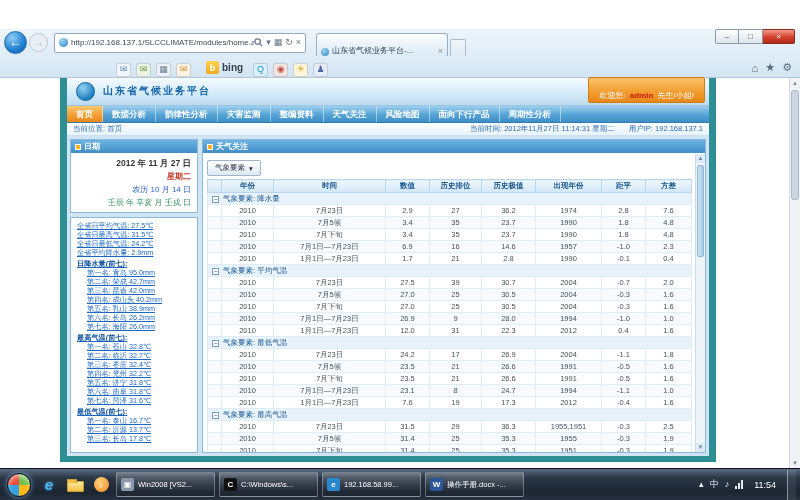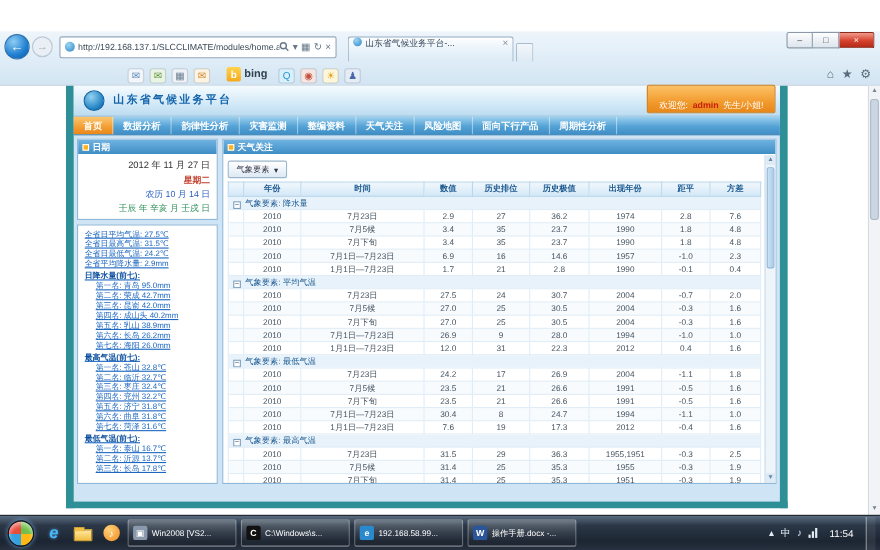--- a/index.html
+++ b/index.html
@@ -15,23 +15,23 @@
     background:radial-gradient(circle at 35% 28%,#8ecdf4,#1f7fd0 60%,#0b5ca8);
     border:1px solid #2a6da8;color:#fff;font-size:12px;line-height:21px;text-align:center;}
   .btn-fwd{width:19px;height:19px;border-radius:50%;flex:0 0 auto;background:#e9eff5;border:1px solid #bcc8d4;
     color:#a0aeba;font-size:10px;line-height:17px;text-align:center;margin-left:2px;}
   .addr{height:20px;width:252px;margin-left:6px;background:#fff;border:1px solid #93a8bd;border-radius:2px;
     display:flex;align-items:center;padding:0 4px;font-size:8px;color:#333;flex:0 0 auto;}
   .addr .favicon{width:9px;height:9px;border-radius:50%;background:radial-gradient(circle at 35% 30%,#9fd4f2,#2a87c8);margin-right:3px;flex:0 0 auto;}
   .addr .url{flex:1;overflow:hidden;white-space:nowrap;color:#3a4a58;}
   .addr-icons{display:flex;align-items:center;gap:3px;color:#66788a;font-size:9px;flex:0 0 auto;}
   .addr-icons span{line-height:9px;}
-  .tab{margin-left:10px;width:151px;height:23px;align-self:flex-end;
+  .tab{margin-left:10px;width:132px;height:23px;align-self:flex-end;
     background:linear-gradient(#fdfeff,#eaf3fa 50%,#dcebf6);border:1px solid #98aec4;border-bottom:none;
-    border-radius:3px 3px 0 0;display:flex;align-items:flex-start;gap:3px;padding:0 4px;font-size:8px;color:#33465a;}
+    border-radius:3px 3px 0 0;display:flex;align-items:flex-end;gap:3px;padding:0 4px;font-size:8px;color:#33465a;}
   .tab .tab-title{flex:1;overflow:hidden;white-space:nowrap;}
   .tab .tab-close{color:#88909a;font-size:9px;}
   .tab-fav{width:8px;height:8px;border-radius:50%;background:radial-gradient(circle at 35% 30%,#9fd4f2,#2a87c8);flex:0 0 auto;}
   .newtab{width:16px;height:17px;align-self:flex-end;margin-left:2px;background:linear-gradient(#f2f7fb,#dfeaf3);
     border:1px solid #a8bccc;border-bottom:none;border-radius:2px 2px 0 0;}
   .caption{position:absolute;top:29px;right:5px;display:flex;}
   .cap-btn{width:24px;height:15px;border:1px solid #8a98a8;border-left:none;background:linear-gradient(#fdfdfd,#dde5ed);
     font-size:8px;color:#445;text-align:center;line-height:13px;}
   .cap-btn:first-child{border-left:1px solid #8a98a8;border-radius:2px 0 0 2px;}
   .cap-close{background:linear-gradient(#f09a8c,#d6412c 55%,#b02a18);color:#fff;width:32px;border-color:#8a2a1a;border-radius:0 2px 2px 0;}
@@ -63,21 +63,21 @@
     align-items:center;padding:0 6px;font-size:7.5px;color:#2a6db5;border-bottom:1px solid #cddff0;white-space:nowrap;}
   .status-right{display:flex;gap:14px;}
 
   .content{height:320px;padding:3px;display:flex;gap:4px;}
   .sidebar{width:128px;flex:0 0 auto;display:flex;flex-direction:column;gap:4px;}
   .panel{border:1px solid #8fb8d8;background:#fff;overflow:hidden;}
   .panel-header{height:13px;background:linear-gradient(#6fb3e2,#3f8ec6);color:#fff;font-size:8px;font-weight:bold;
     display:flex;align-items:center;gap:3px;padding-left:4px;}
   .hdr-dot{width:6px;height:6px;background:#ffb020;border:1px solid #fff;flex:0 0 auto;}
   .date-body{padding:4px 6px 3px;text-align:right;font-size:8px;line-height:13px;white-space:nowrap;}
-  .dl1{color:#333;font-weight:normal;font-size:8.5px;}
+  .dl1{color:#333;font-weight:bold;font-size:8.5px;}
   .dl2{color:#c03a28;font-weight:bold;}
   .dl3{color:#2b62c8;}
   .dl4{color:#2f8f5a;}
   .stats-panel{flex:1;display:flex;flex-direction:column;}
   .stats-body{flex:1;padding:3px 2px 12px 6px;font-size:7.2px;line-height:9px;color:#1a66c0;overflow:hidden;white-space:nowrap;text-decoration:underline;}
   .sec-title{color:#0b4f9e;font-weight:bold;margin-top:2px;}
   .rank-line{padding-left:10px;}
 
   .main{flex:1;border:1px solid #8fb8d8;background:#fff;display:flex;flex-direction:column;position:relative;overflow:hidden;}
   .main-body{flex:1;padding:3px 13px 0 4px;overflow:hidden;}
@@ -199,20 +199,27 @@
           <div class="nav-item">数据分析</div>
           <div class="nav-item">韵律性分析</div>
           <div class="nav-item">灾害监测</div>
           <div class="nav-item">整编资料</div>
           <div class="nav-item">天气关注</div>
           <div class="nav-item">风险地图</div>
           <div class="nav-item">面向下行产品</div>
           <div class="nav-item">周期性分析</div>
         </div>
 
+      <div class="status-bar">
+        <span>当前位置: 首页</span>
+        <span class="status-right">
+          <span>当前时间: 2012年11月27日 11:14:31 星期二</span>
+          <span>用户IP: 192.168.137.1</span>
+        </span>
+      </div>
 
       <div class="content">
 
         <div class="sidebar">
           <div class="panel">
             <div class="panel-header">
               <span class="hdr-dot"></span>
               <span>日期</span>
             </div>
             <div class="date-body">
@@ -347,21 +354,21 @@
                     <td>0.4</td>
                   </tr>
                   <tr class="group-row">
                     <td colspan="9"><span class="expand-box">−</span>气象要素: 平均气温</td>
                   </tr>
                   <tr class="data-row">
                     <td></td>
                     <td>2010</td>
                     <td>7月23日</td>
                     <td>27.5</td>
-                    <td>24</td>
+                    <td>39</td>
                     <td>30.7</td>
                     <td>2004</td>
                     <td>-0.7</td>
                     <td>2.0</td>
                   </tr>
                   <tr class="data-row alt">
                     <td></td>
                     <td>2010</td>
                     <td>7月5候</td>
                     <td>27.0</td>
@@ -437,21 +444,21 @@
                     <td>21</td>
                     <td>26.6</td>
                     <td>1991</td>
                     <td>-0.5</td>
                     <td>1.6</td>
                   </tr>
                   <tr class="data-row alt">
                     <td></td>
                     <td>2010</td>
                     <td>7月1日—7月23日</td>
-                    <td>30.4</td>
+                    <td>23.1</td>
                     <td>8</td>
                     <td>24.7</td>
                     <td>1994</td>
                     <td>-1.1</td>
                     <td>1.0</td>
                   </tr>
                   <tr class="data-row">
                     <td></td>
                     <td>2010</td>
                     <td>1月1日—7月23日</td>

